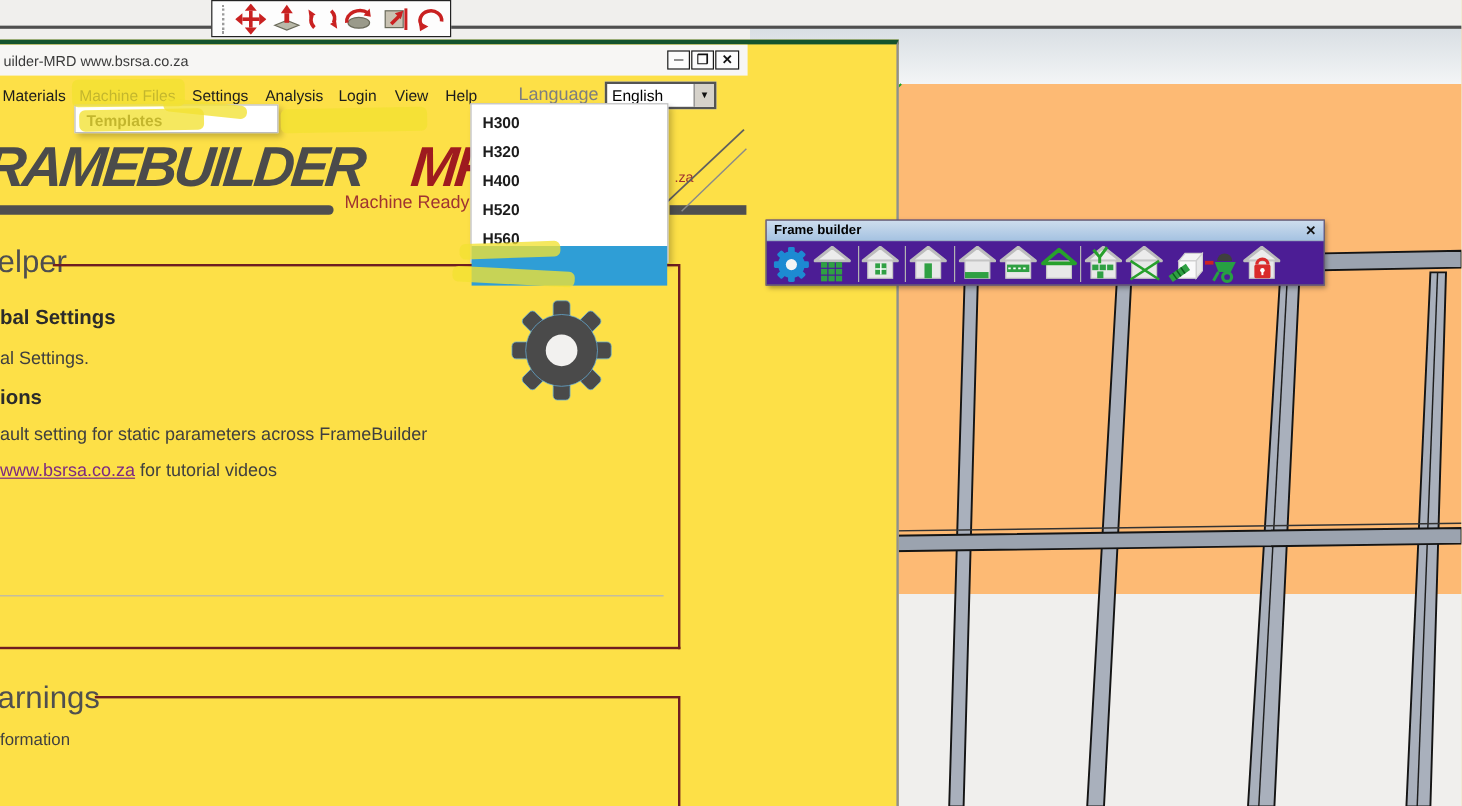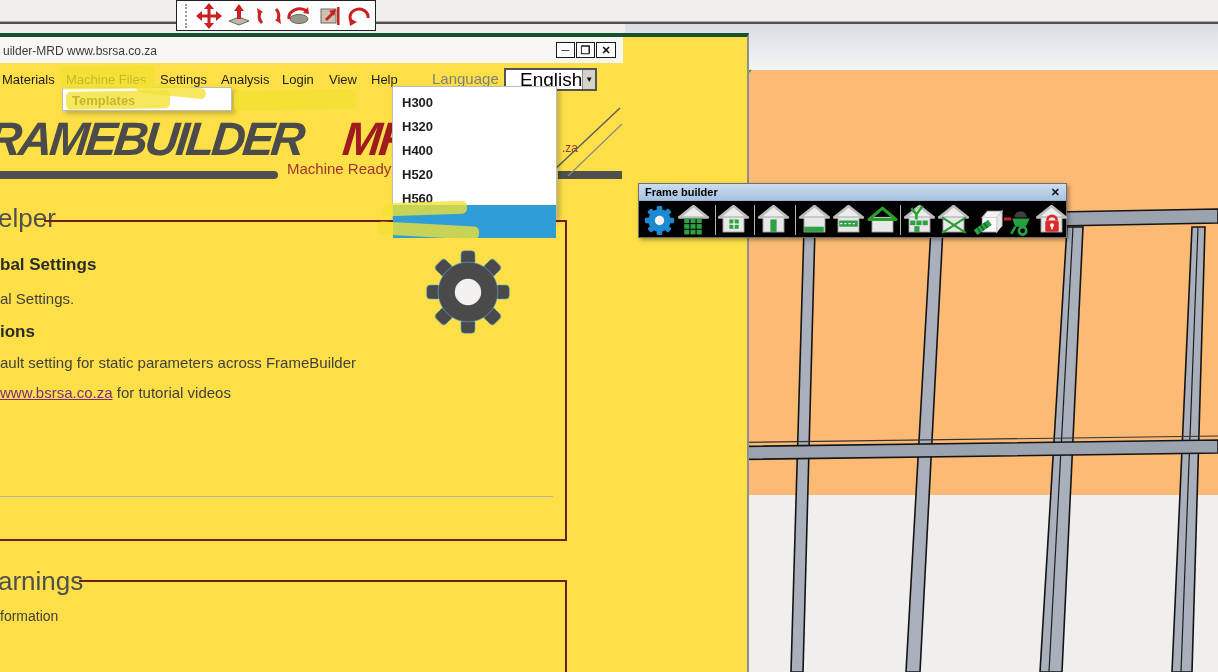--- a/index.html
+++ b/index.html
@@ -16,22 +16,22 @@
   #nav-toolbar .grip { width:3px; height:24px; border-left:2px dotted #9a9a9a; margin-right:4px; }
   #nav-toolbar svg { display:block; }
 
   
   #viewport { left:625px; top:23px; width:593px; height:472px; z-index:10; background:#fdba74; }
   #sky { left:0; top:0; width:593px; height:47px; background:linear-gradient(#d8dee3,#f3f5f6); }
   #scene { left:0; top:0; z-index:2; }
   #dim-label { left:1px; top:457px; z-index:5; color:#2a5fd6; font-size:14px; }
 
   
-  #fb-toolbar { left:638px; top:183px; width:429px; height:55px; z-index:40;
-                border:1px solid #6f6f6f; background:#000000; box-shadow:2px 2px 4px rgba(0,0,0,.35); }
+  #fb-toolbar { left:638px; top:183px; width:466px; height:55px; z-index:40;
+                border:1px solid #6f6f6f; background:#4c1d95; box-shadow:2px 2px 4px rgba(0,0,0,.35); }
   #fb-titlebar { height:17px; background:linear-gradient(#cddded,#a6c3e2);
                  display:flex; align-items:center; padding:0 6px; border-bottom:1px solid #9ab0c8; }
   #fb-titlebar .t { font-size:11px; font-weight:bold; color:#000; flex:1; }
   #fb-close { font-size:11px; font-weight:bold; color:#111; cursor:default; }
   .fb-icon { position:absolute; top:21px; width:31px; height:31px; }
   .fb-sep { position:absolute; top:21px; width:1px; height:30px; background:#b3b3b3; }
 
   
   #app-window { left:0; top:33px; width:749px; height:639px; z-index:20; background:#fde047;
                 border-top:4px solid #14532d; border-right:2px solid #8f8f8f; overflow:hidden; }
@@ -39,21 +39,21 @@
   #title-text { left:3px; top:7px; font-size:12px; color:#3a3a3a; white-space:nowrap; }
   .winbtn { position:absolute; top:5px; width:19px; height:16px; background:#fcfcfc;
             border:1px solid #1a1a1a; font-size:11px; font-weight:bold; color:#111;
             display:flex; align-items:center; justify-content:center; line-height:1; }
   #btn-min { left:556px; } #btn-max { left:576px; } #btn-close { left:596px; width:20px; }
 
   .menu-item { position:absolute; top:35px; font-size:13px; color:#1c1c1c; white-space:nowrap; }
   #language-label { left:432px; top:33px; font-size:15px; color:#7e7e7e; }
   #language-combo { left:504px; top:31px; width:93px; height:23px; background:#fff;
                     border:2px solid #545454; display:flex; align-items:center; }
-  #language-combo .val { flex:1; font-size:19px; color:#000; padding-left:14px; }
+  #language-combo .val { flex:1; font-size:13px; color:#000; padding-left:4px; }
   #language-combo .dd { width:17px; height:100%; background:#d6d2ca; border-left:1px solid #8a8a8a;
                         display:flex; align-items:center; justify-content:center; font-size:8px; color:#111; }
 
   
   #logo-wordmark { left:-12px; top:74px; font-size:47px; font-style:italic; font-weight:900;
                    letter-spacing:-3px; color:#4b4b4b; transform:skewX(-6deg); white-space:nowrap; z-index:1; }
   #logo-accent { left:343px; top:74px; font-size:47px; font-style:italic; font-weight:900;
                  letter-spacing:-3px; color:#9e1b1f; transform:skewX(-6deg); white-space:nowrap; z-index:1; }
   #logo-swoosh { left:0; top:134px; width:278px; height:8px; background:#4f4f4f; border-radius:0 4px 4px 0; z-index:1; }
   #logo-tagline { left:287px; top:123px; font-size:15px; color:#a03431; white-space:nowrap; z-index:1; }

